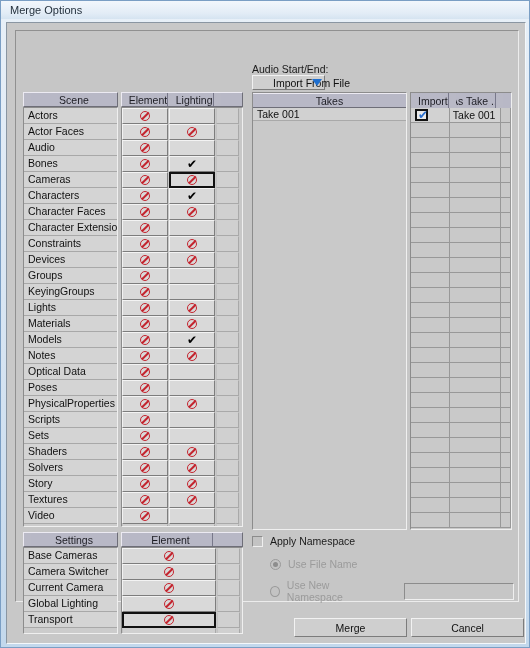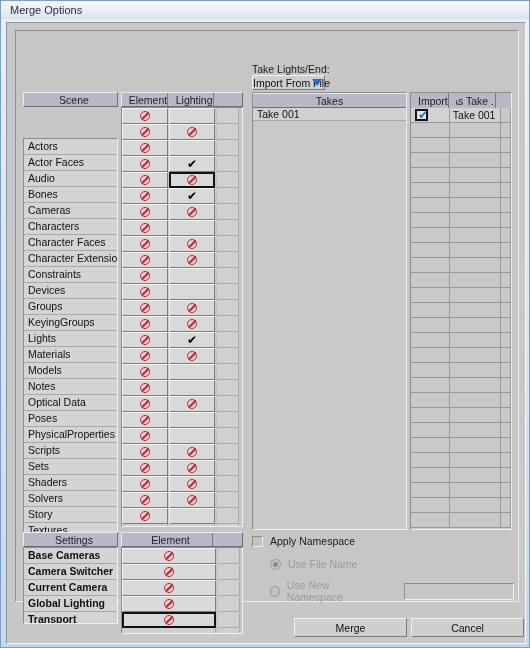--- a/index.html
+++ b/index.html
@@ -141,21 +141,21 @@
   #combo {
     position: absolute; left: 245px; top: 52px;
     width: 73px; height: 15px;
     background: #cfcfcf;
     border-top: 1px solid #f1f1f1;
     border-left: 1px solid #f1f1f1;
     border-right: 1px solid #7b7b7b;
     border-bottom: 1px solid #7b7b7b;
     font-size: 10.5px;
     line-height: 14px;
-    padding-left: 0;
+    padding-left: 20px;
     white-space: nowrap;
     color: #101010;
   }
   #combo .arrow {
     position: absolute; right: 2px; top: 3px;
     width: 0; height: 0;
     border-left: 5px solid transparent;
     border-right: 5px solid transparent;
     border-top: 7px solid #1e6fd0;
   }
@@ -280,21 +280,21 @@
   </div>
 
   <div id="client">
 
     <div id="mainpanel"></div>
 
     <div class="tbl" id="scene-name-tbl" style="left:16px; top:69px; width:95px;">
       <div class="tbl-hdr">
         <div class="hcell" style="width:100%">Scene</div>
       </div>
-      <div class="tbl-body" id="scene-names" style="height:420px;margin-top:31px;">
+      <div class="tbl-body" id="scene-names" style="height:420px;">
           <div class="namerow">Actors</div>
           <div class="namerow">Actor Faces</div>
           <div class="namerow">Audio</div>
           <div class="namerow">Bones</div>
           <div class="namerow">Cameras</div>
           <div class="namerow">Characters</div>
           <div class="namerow">Character Faces</div>
           <div class="namerow">Character Extensions</div>
           <div class="namerow">Constraints</div>
           <div class="namerow">Devices</div>
@@ -544,21 +544,21 @@
             <div class="btncell flat" style="width: 46px;"></div>
             <div class="btncell flat" style="width: 23px;"></div>
           </div>
         </div>
     </div>
 
     <div class="tbl" id="set-name-tbl" style="left:16px; top:509px; width:95px;">
       <div class="tbl-hdr">
         <div class="hcell" style="width:100%">Settings</div>
       </div>
-      <div class="tbl-body" id="set-names" style="height:77px;font-weight:bold;">
+      <div class="tbl-body" id="set-names" style="height:87px;">
           <div class="namerow">Base Cameras</div>
           <div class="namerow">Camera Switcher</div>
           <div class="namerow">Current Camera</div>
           <div class="namerow">Global Lighting</div>
           <div class="namerow">Transport</div>
           <div class="namerow blank"></div>
         </div>
     </div>
 
     <div class="tbl" id="set-val-tbl" style="left:114px; top:509px; width:122px;">
@@ -597,21 +597,21 @@
             </div>
             <div class="btncell flat" style="width: 23px;"></div>
           </div>
           <div class="btnrow">
             <div class="btncell flat" style="width: 94px;"></div>
             <div class="btncell flat" style="width: 23px;"></div>
           </div>
         </div>
     </div>
 
-    <div class="lbl" id="takelabel">Take Lights/End:</div>
+    <div class="lbl" id="takelabel">Audio Start/End:</div>
 
     <div id="combo">
       <span>Import From File</span>
       <span class="arrow"></span>
     </div>
 
     <div id="takespanel">
       <div class="hdr">Takes</div>
       <div id="takes-list">
           <div class="item">Take 001</div>

